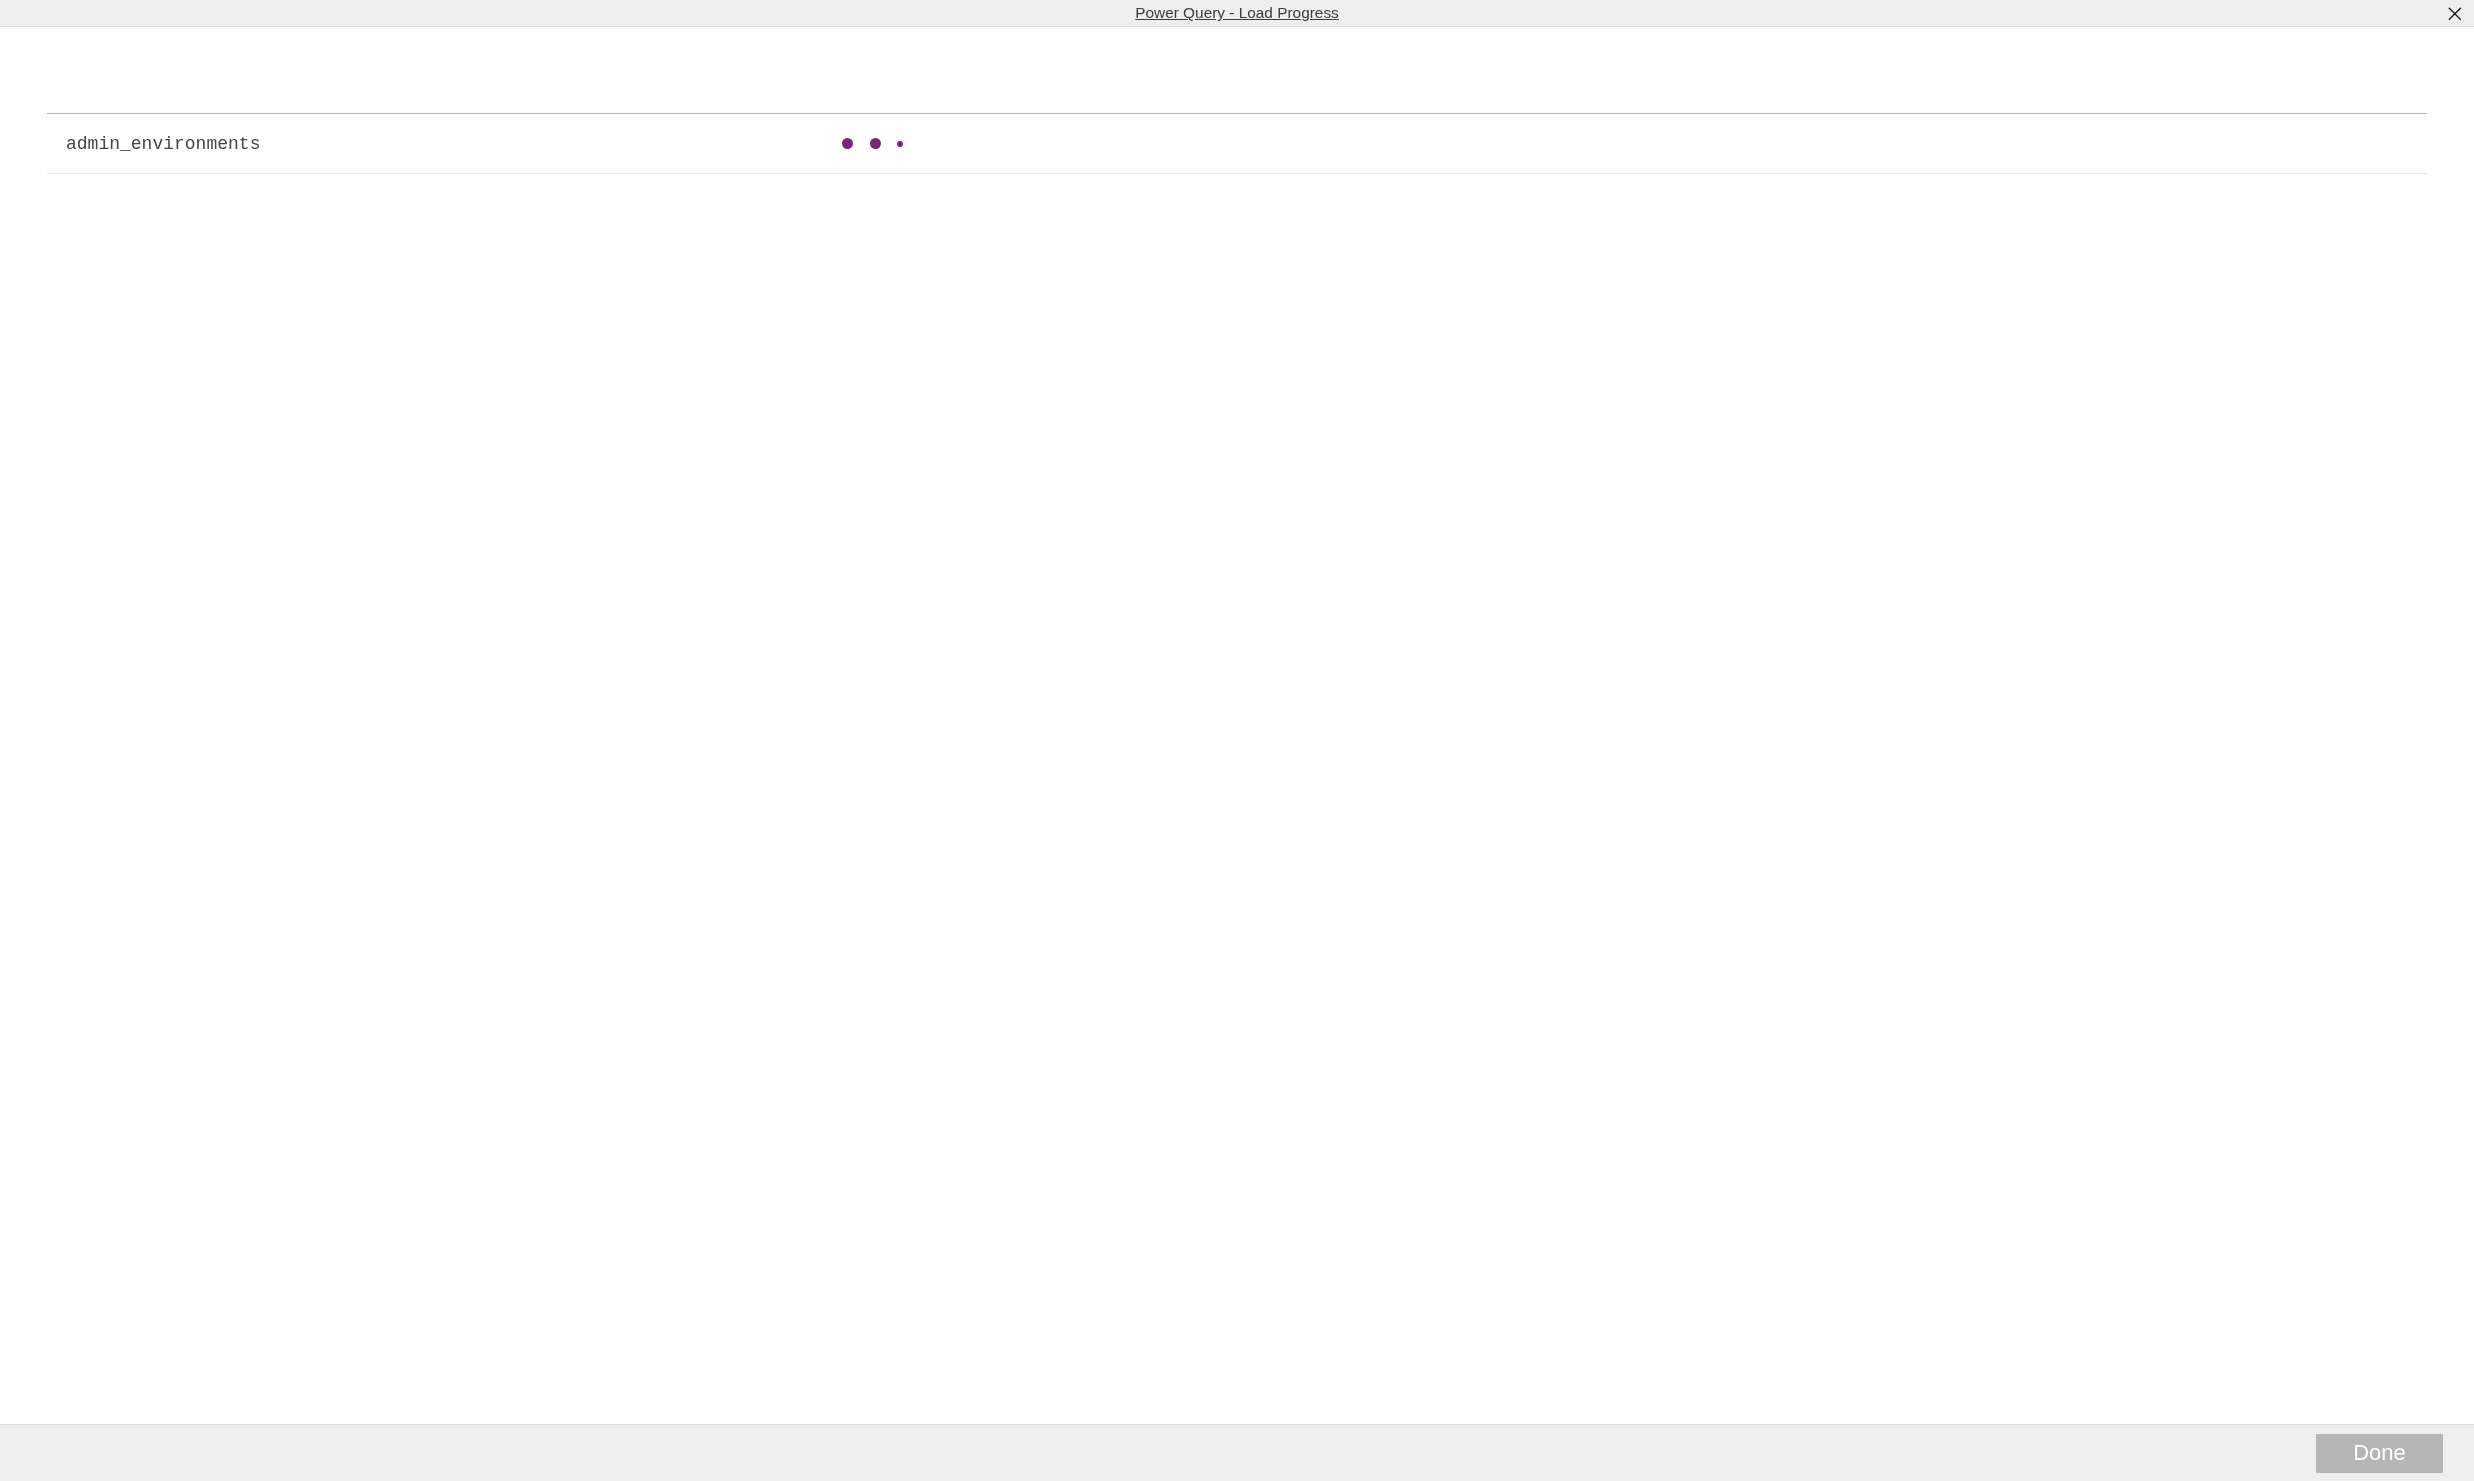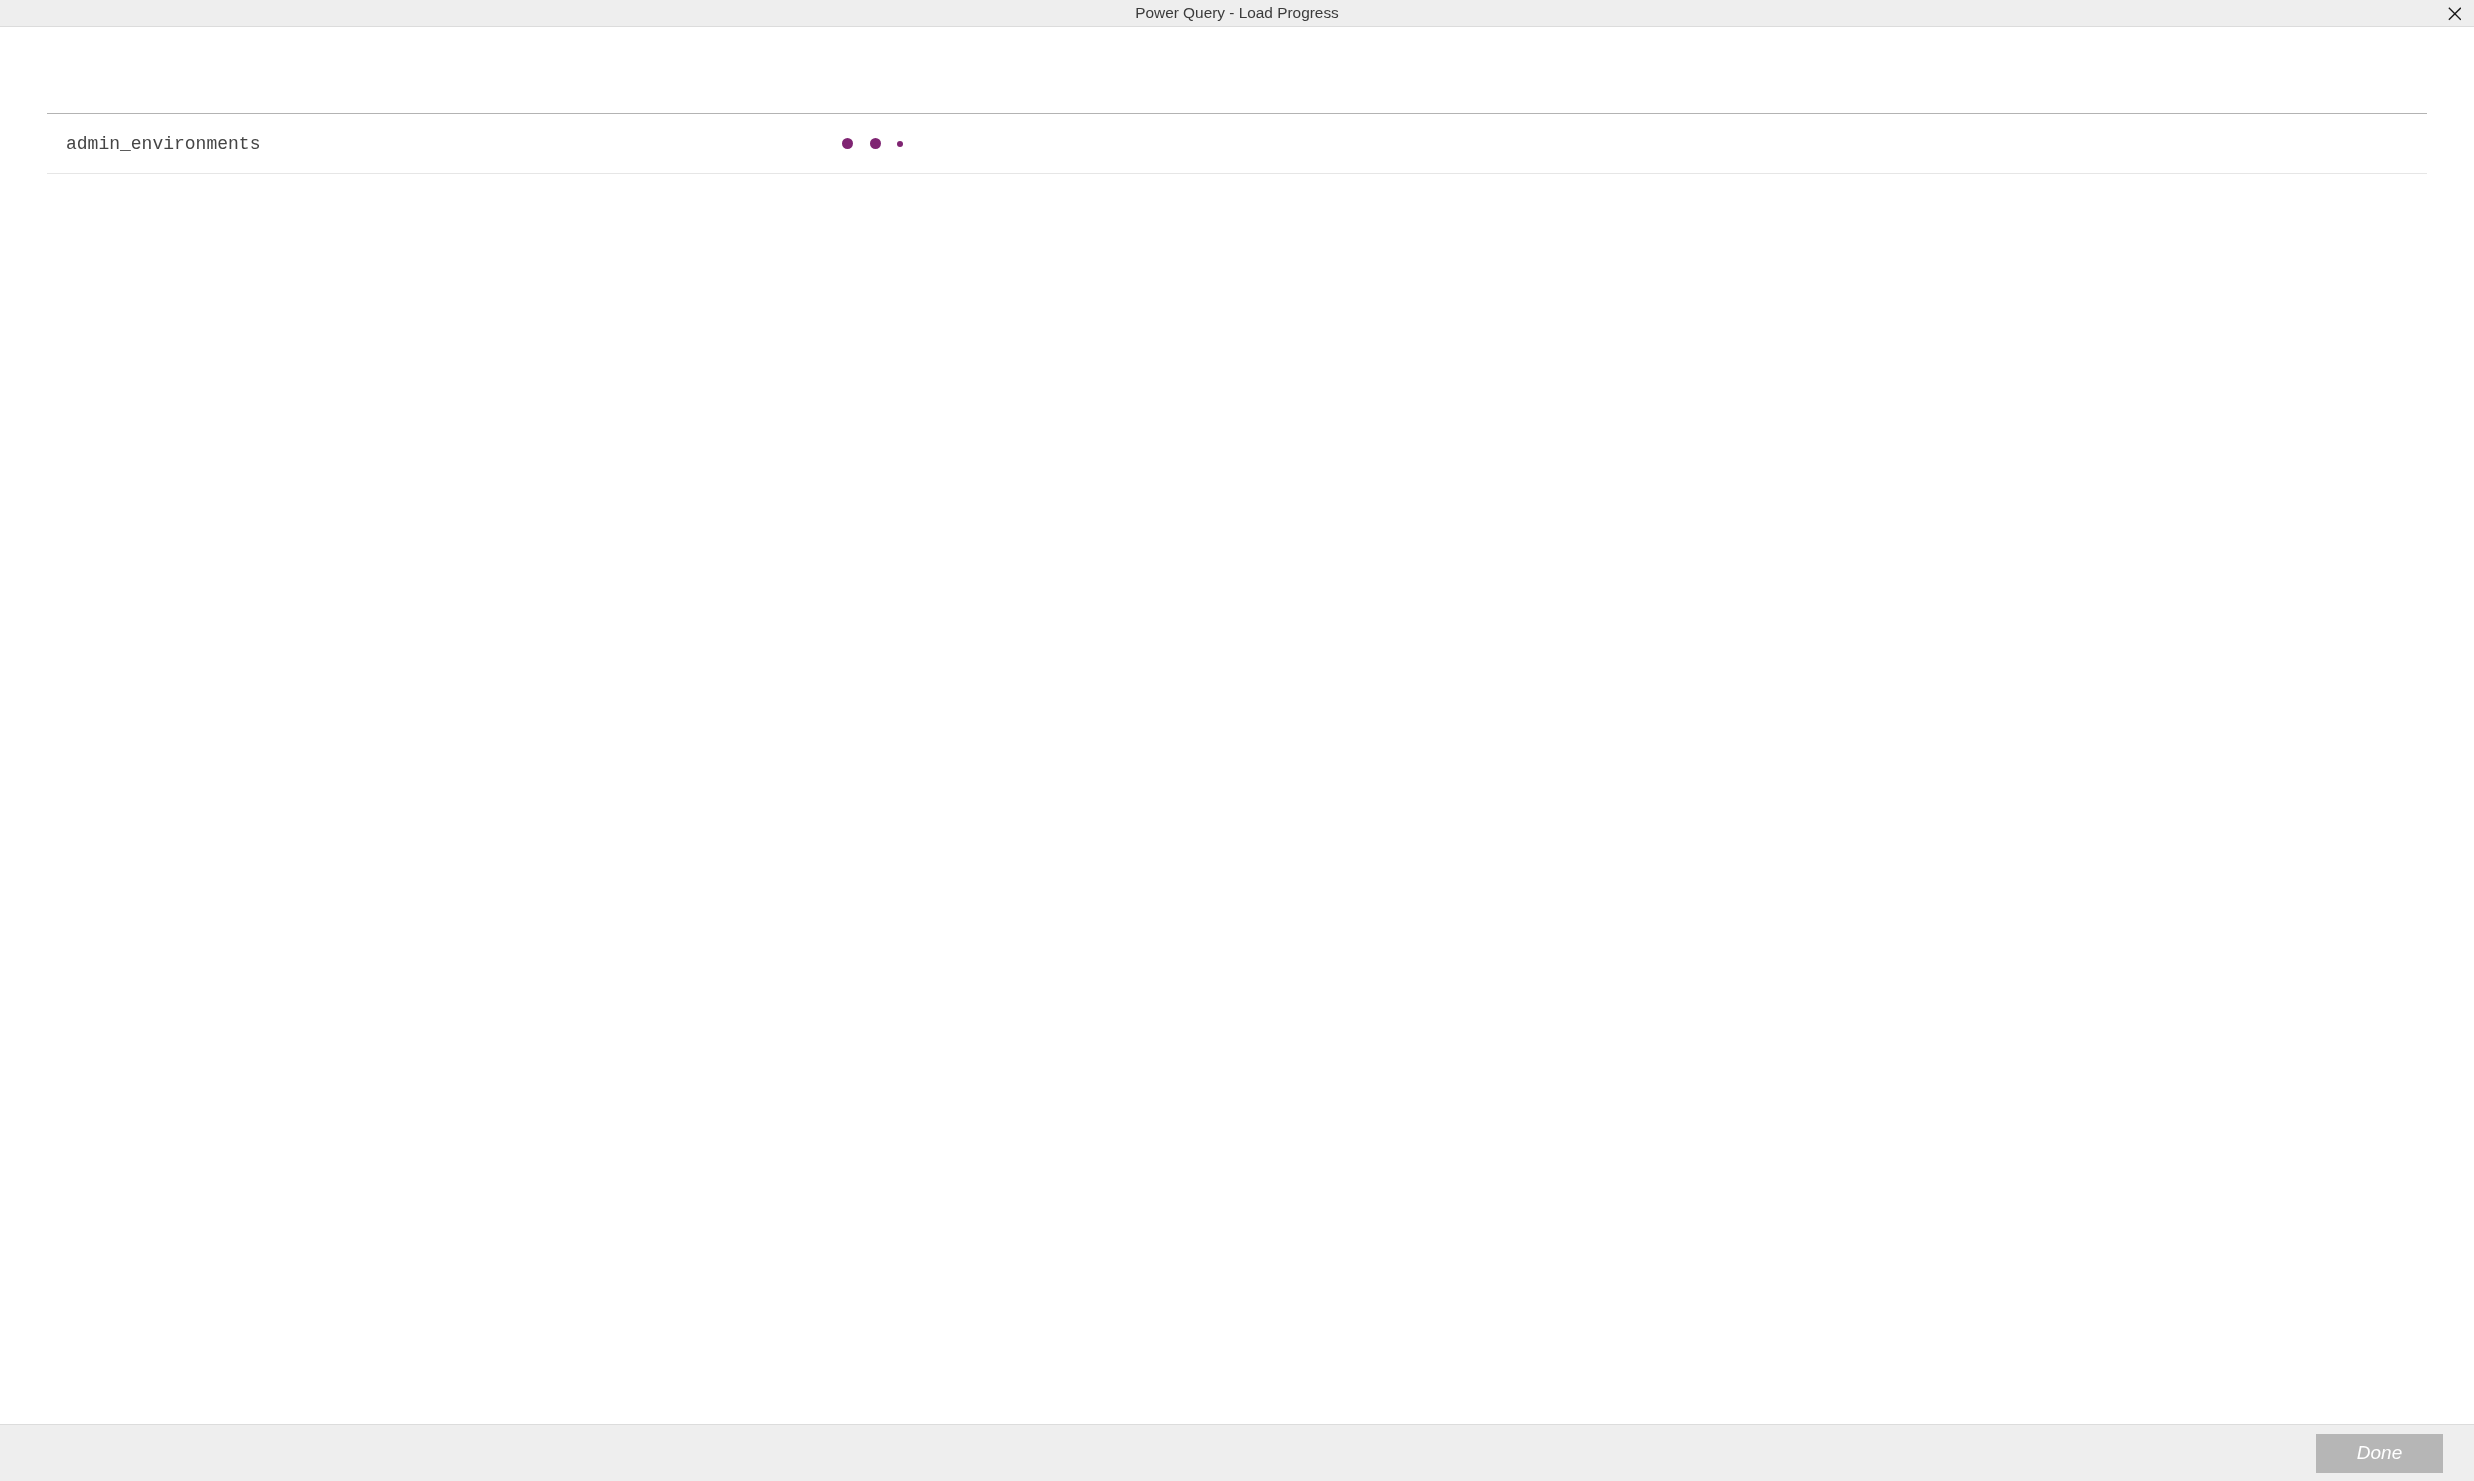--- a/index.html
+++ b/index.html
@@ -26,20 +26,21 @@
       background: #eeeeee;
       border-bottom: 0.9px solid #dcdcdc;
       display: flex;
       align-items: center;
       justify-content: center;
     }
 
     .titlebar-title {
       font-size: 15.4px;
       color: #3b3b3b;
+      text-decoration: underline;
     }
 
     .titlebar-close {
       position: absolute;
       right: 0;
       top: 0;
       height: 27.4px;
       width: 39px;
       display: flex;
       align-items: center;
@@ -126,28 +127,27 @@
       align-items: center;
       justify-content: flex-end;
       padding-right: 31px;
     }
 
     .done-button {
       width: 127px;
       height: 39px;
       background: #b6b6b6;
       color: #ffffff;
-      font-size: 19px;
+      font-size: 22px;
       border: none;
       cursor: default;
       display: inline-flex;
       align-items: center;
       justify-content: center;
       font-family: inherit;
-      font-style: italic;
     }
   </style>
 </head>
 <body>
 
 <div class="titlebar">
   <span class="titlebar-title">Power Query - Load Progress</span>
   <button class="titlebar-close" aria-label="Close">
     <svg width="13.7" height="13.7" viewBox="0 0 16 16">
       <line x1="1" y1="1" x2="15" y2="15" stroke="#1a1a1a" stroke-width="1.6"></line>

